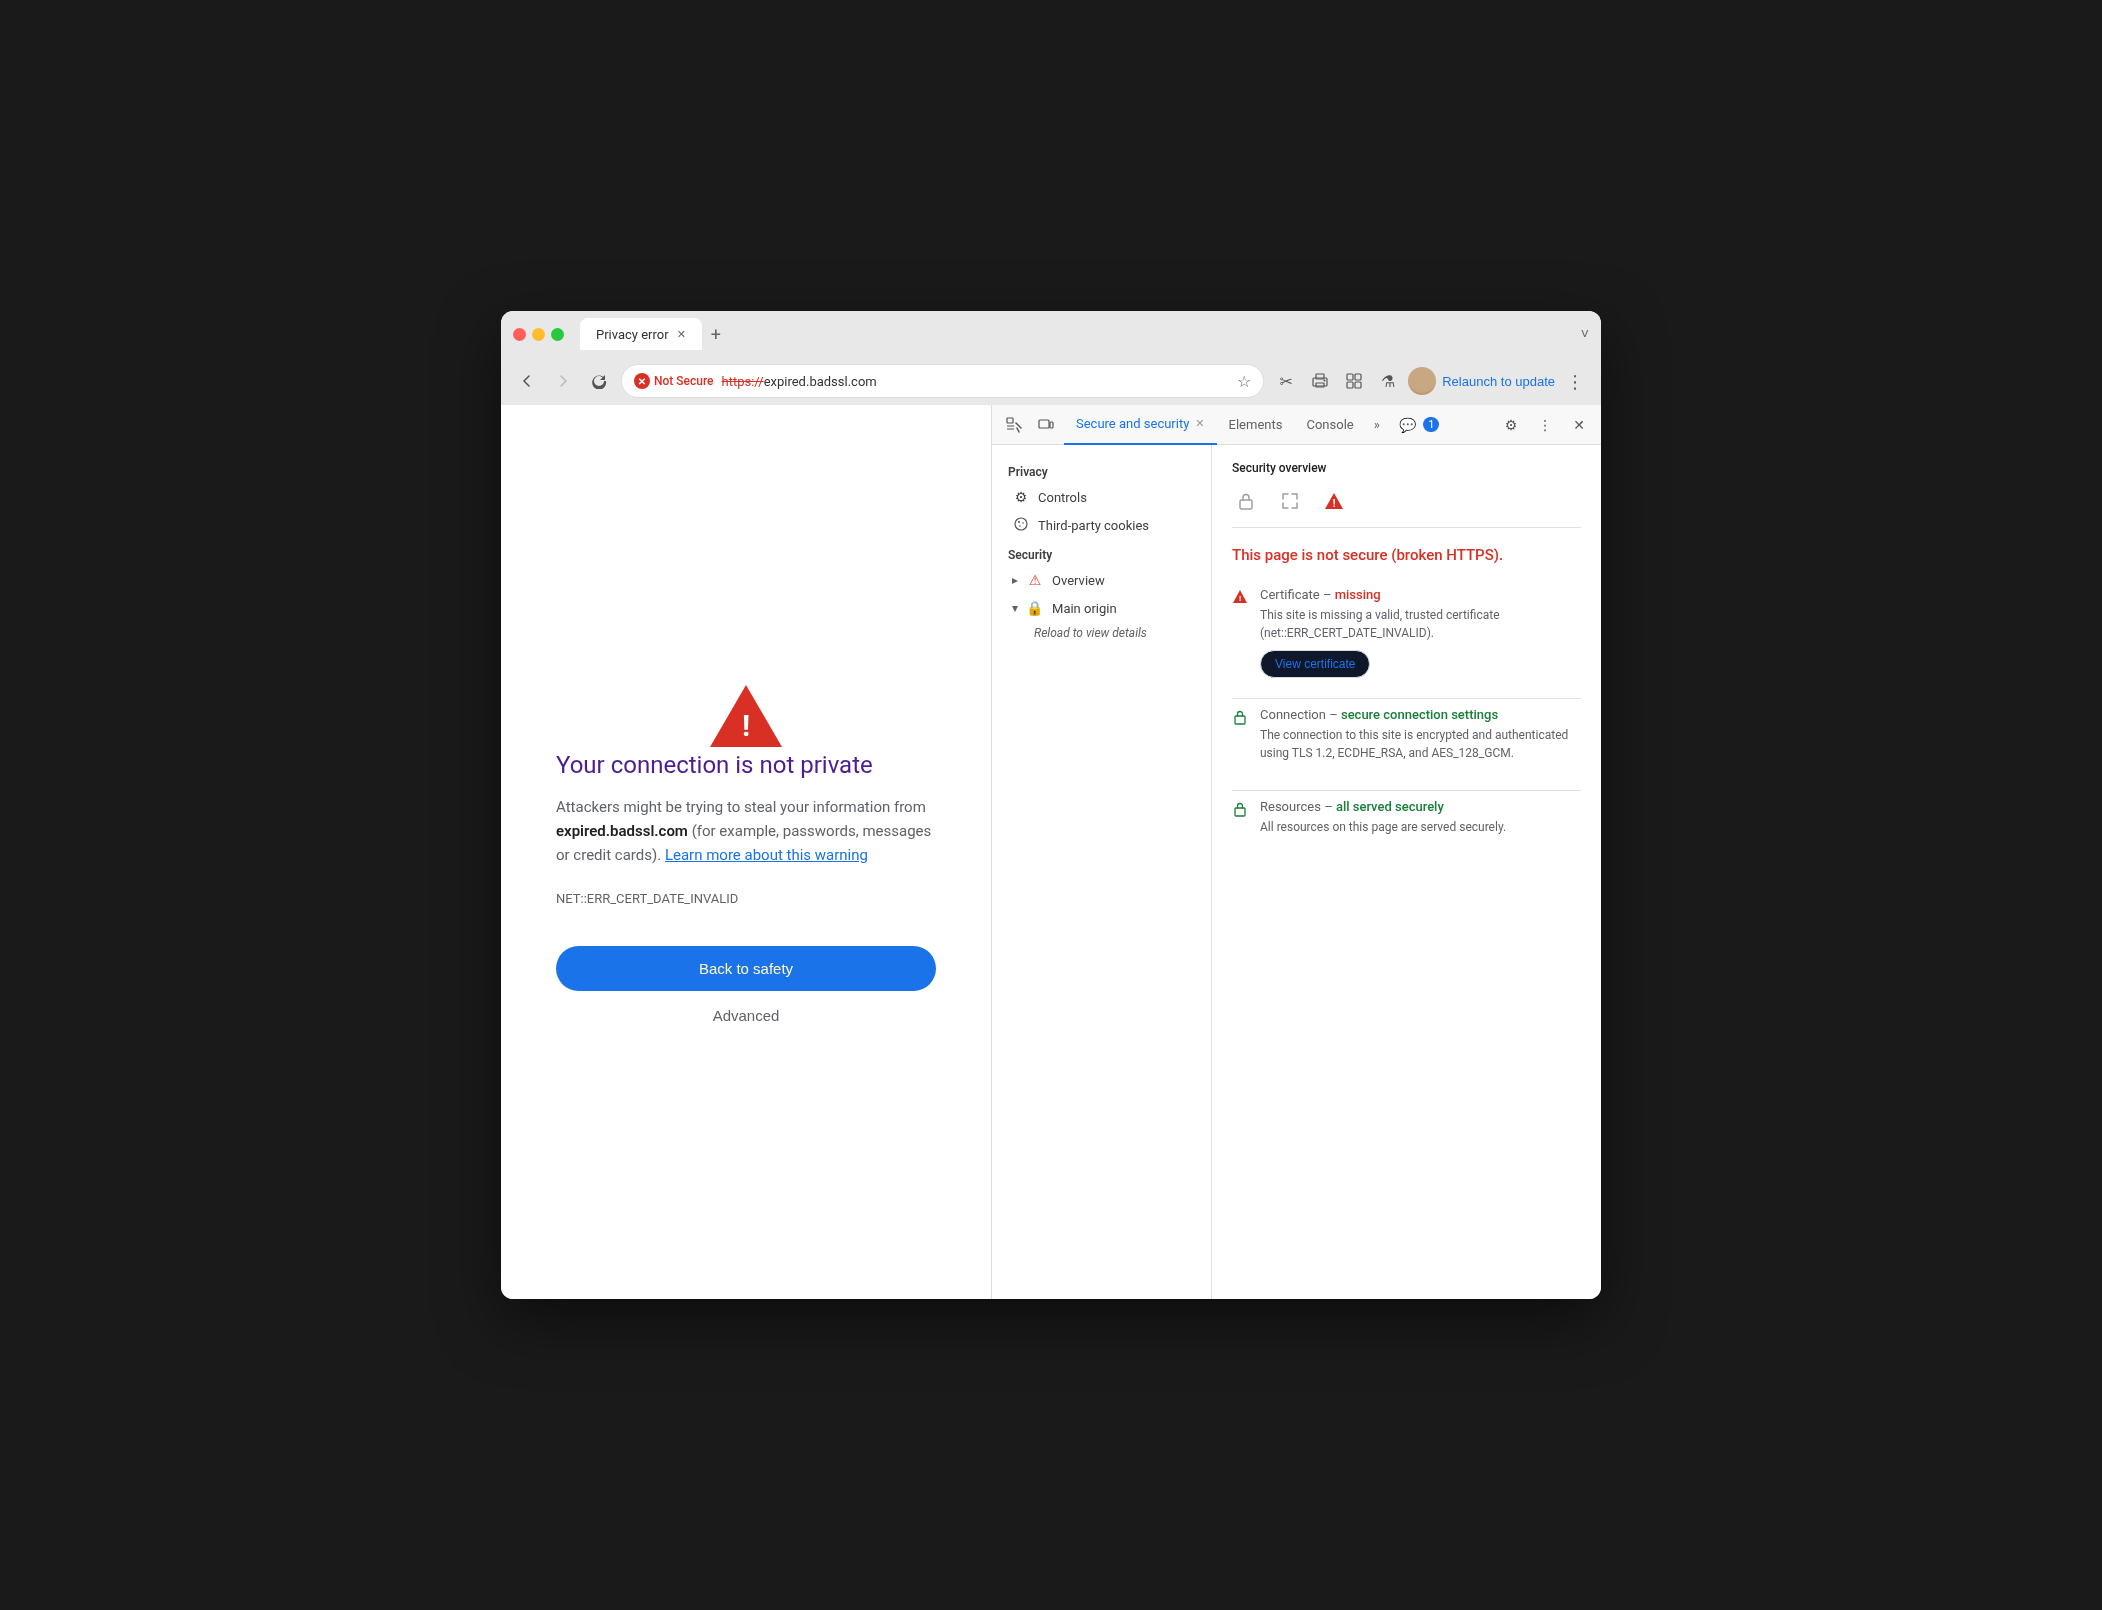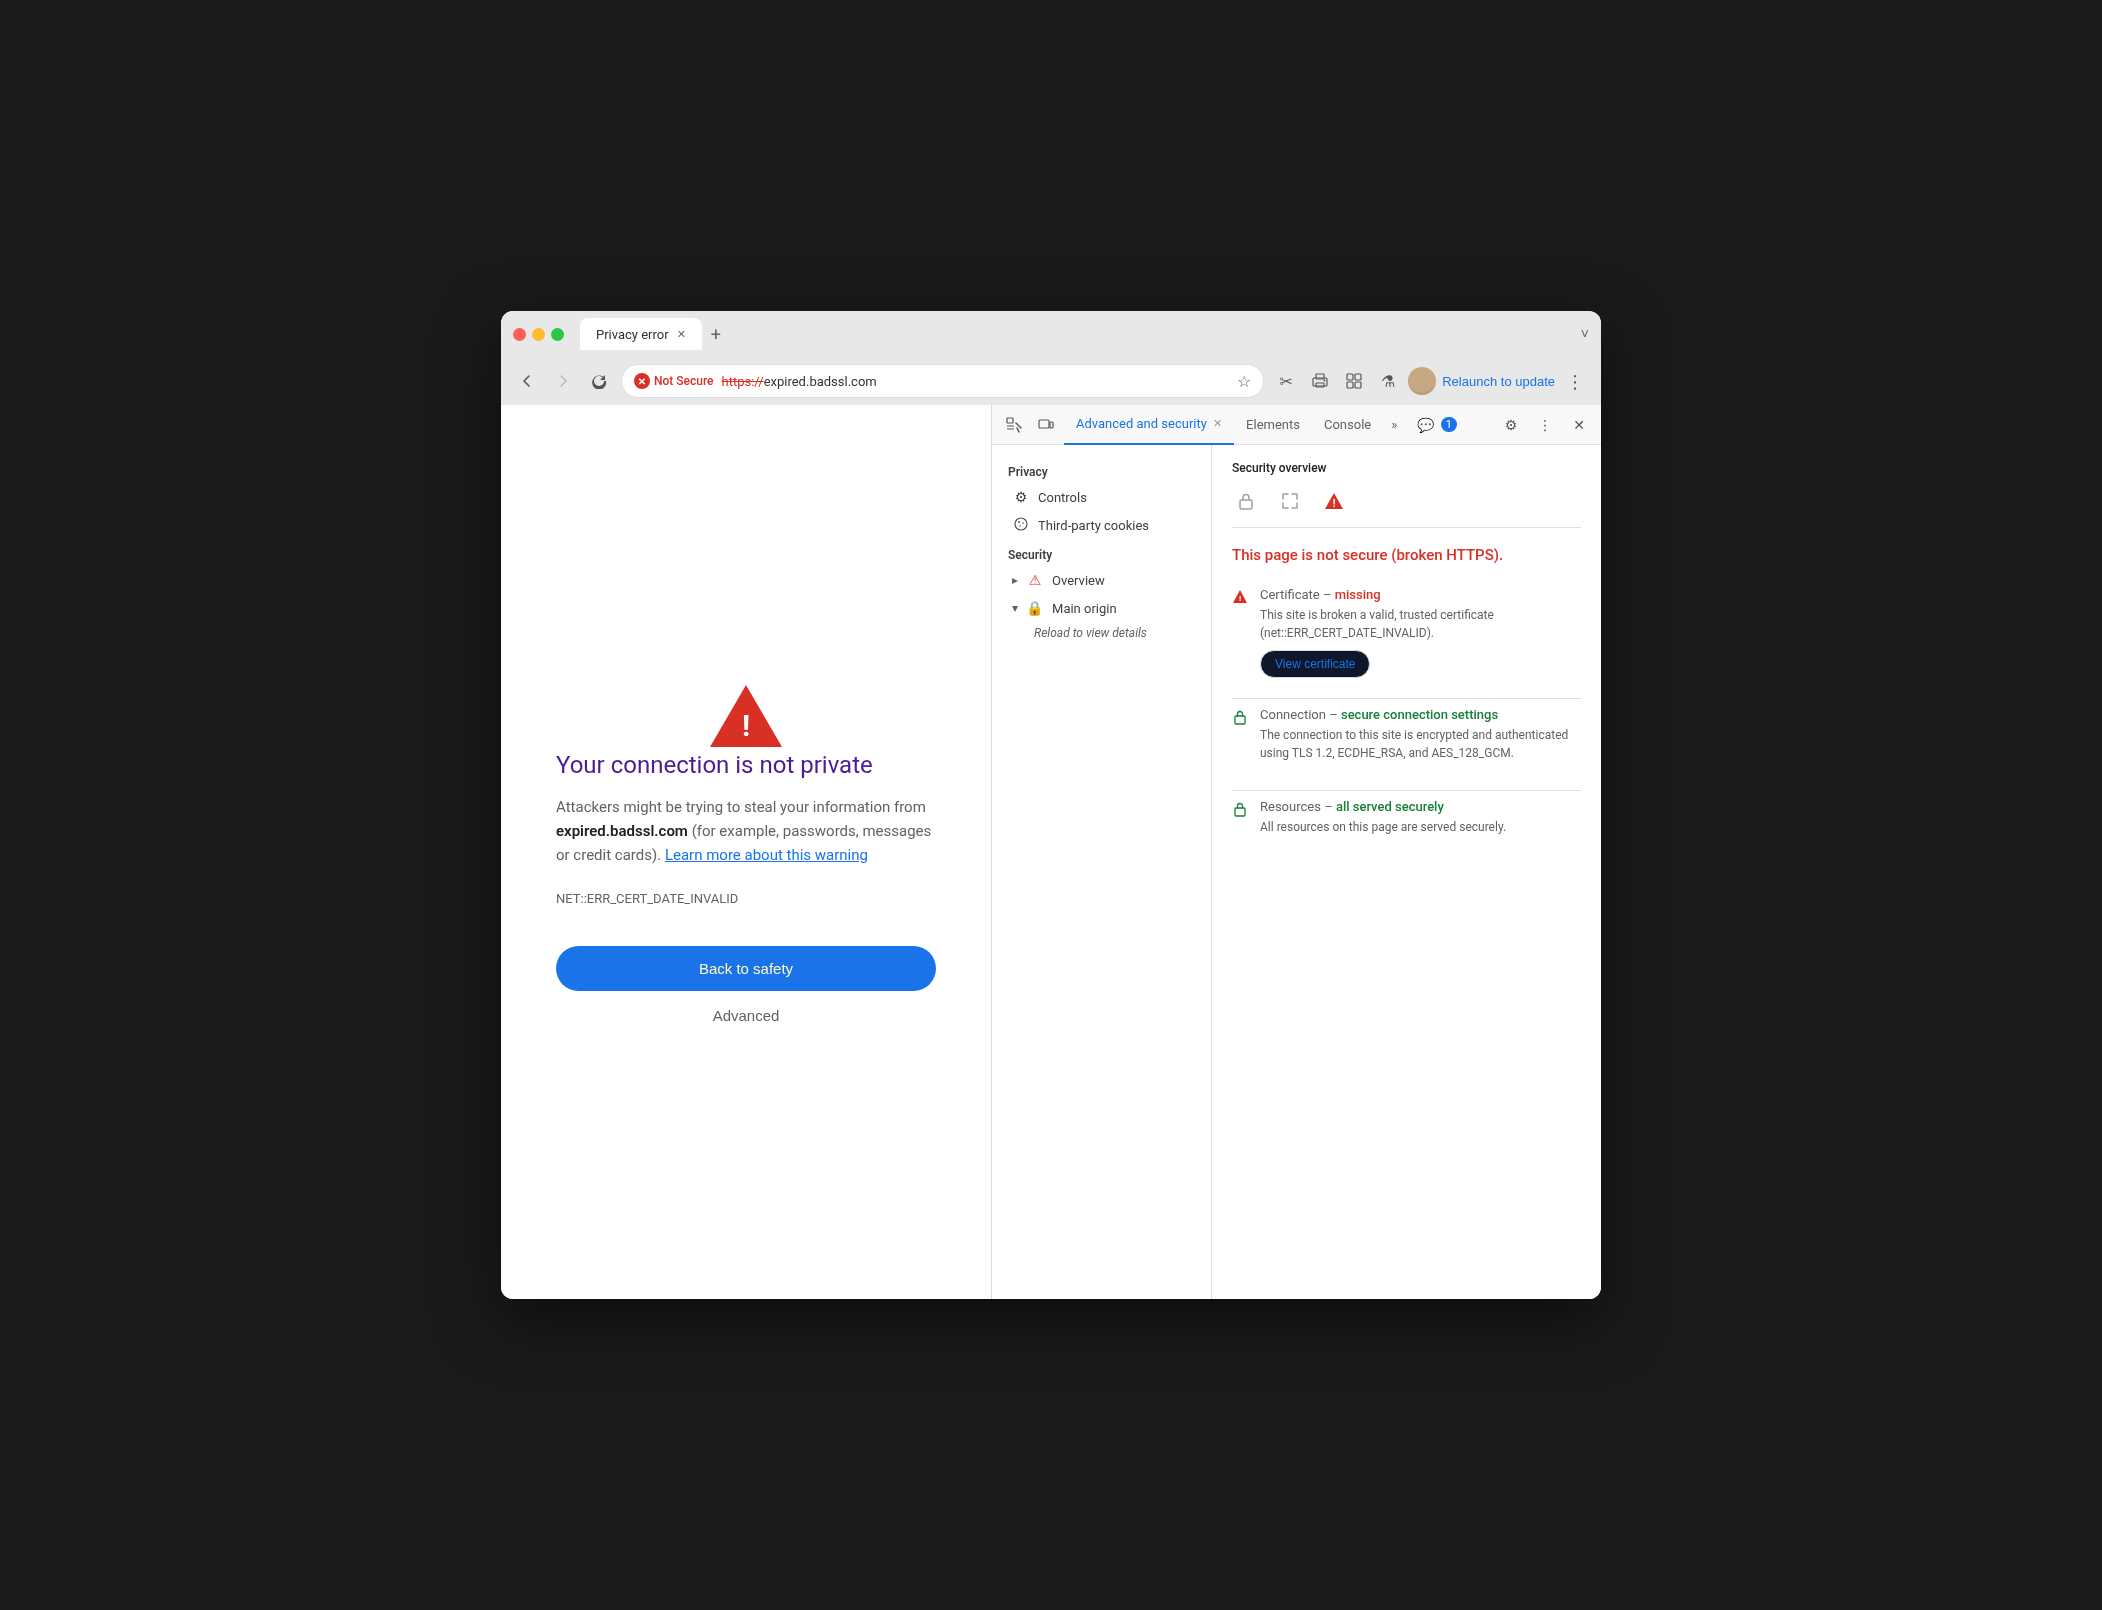--- a/index.html
+++ b/index.html
@@ -573,21 +573,21 @@
               <line x1="11" y1="11" x2="13" y2="15" stroke="#555" stroke-width="1.5" stroke-linecap="round"></line>
             </svg>
         </div>
         <div class="devtools-tab-icon">
           <svg width="16" height="16" viewBox="0 0 16 16">
               <rect x="1" y="3" width="10" height="8" rx="1" stroke="#555" stroke-width="1.2" fill="none"></rect>
               <rect x="12" y="5" width="3" height="6" rx="1" stroke="#555" stroke-width="1.2" fill="none"></rect>
             </svg>
         </div>
         <div class="devtools-tab active">
-          <span>Advanced and security</span>
+          <span>Secure and security</span>
           <span class="devtools-tab-close">✕</span>
         </div>
         <div class="devtools-tab">
           <span>Elements</span>
         </div>
         <div class="devtools-tab">
           <span>Console</span>
         </div>
         <div class="devtools-tab-more">»</div>
         <div class="devtools-tab">
@@ -668,21 +668,21 @@
                 <polygon points="8,1 15,14 1,14" fill="#d93025"></polygon>
                 <text x="8" y="12" text-anchor="middle" font-size="8" fill="white" font-weight="bold">!</text>
               </svg>
             </div>
             <div class="security-row-content">
               <div class="security-row-title">
                 <span>Certificate</span>
                 <span> – </span>
                 <span class="highlight-red">missing</span>
               </div>
-              <div class="security-row-desc">This site is broken a valid, trusted certificate (net::ERR_CERT_DATE_INVALID).</div>
+              <div class="security-row-desc">This site is missing a valid, trusted certificate (net::ERR_CERT_DATE_INVALID).</div>
               <button class="view-cert-btn">View certificate</button>
             </div>
           </div>
 
           <hr class="divider">
 
           <div class="security-row">
             <div class="security-row-icon" style="color:#188038;">
               <svg width="16" height="16" viewBox="0 0 16 16" fill="none">
                   <rect x="3" y="7" width="10" height="8" rx="1" stroke="#188038" stroke-width="1.3"></rect>

